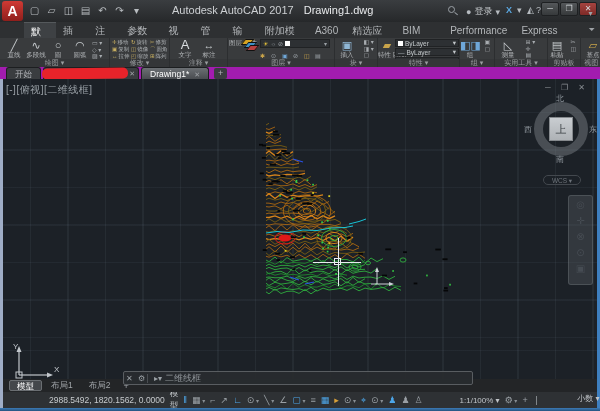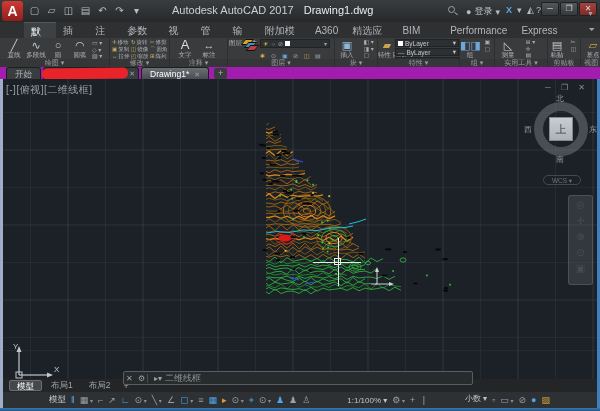--- a/index.html
+++ b/index.html
@@ -491,20 +491,21 @@
 
     <div id="layoutstrip">
         <div class="ltab active">模型</div>
         <div class="ltab">布局1</div>
         <div class="ltab">布局2</div>
         <div id="lplus">+</div>
       </div>
   </div>
 
   <div id="statusbar">
+    <span id="coords">2988.5492, 1820.1562, 0.0000</span>
     <span id="model-toggle">模型</span>
     <span id="sticons" style="display:flex;gap:5px;">
         <span class="sic on">‖</span>
         <span class="sic">▦<small> ▾</small></span>
         <span class="sic">⌐</span>
         <span class="sic">↗</span>
         <span class="sic on">∟</span>
         <span class="sic">⊙<small> ▾</small></span>
         <span class="sic">╲<small> ▾</small></span>
         <span class="sic">∠</span>

